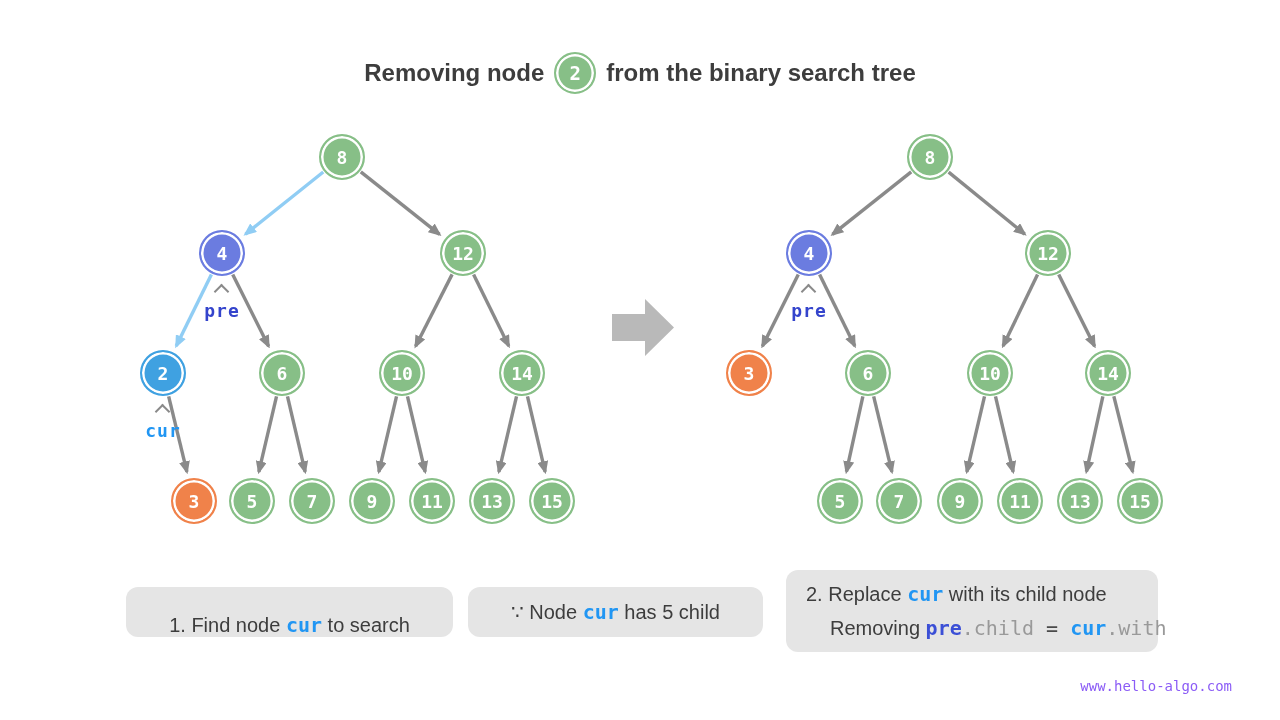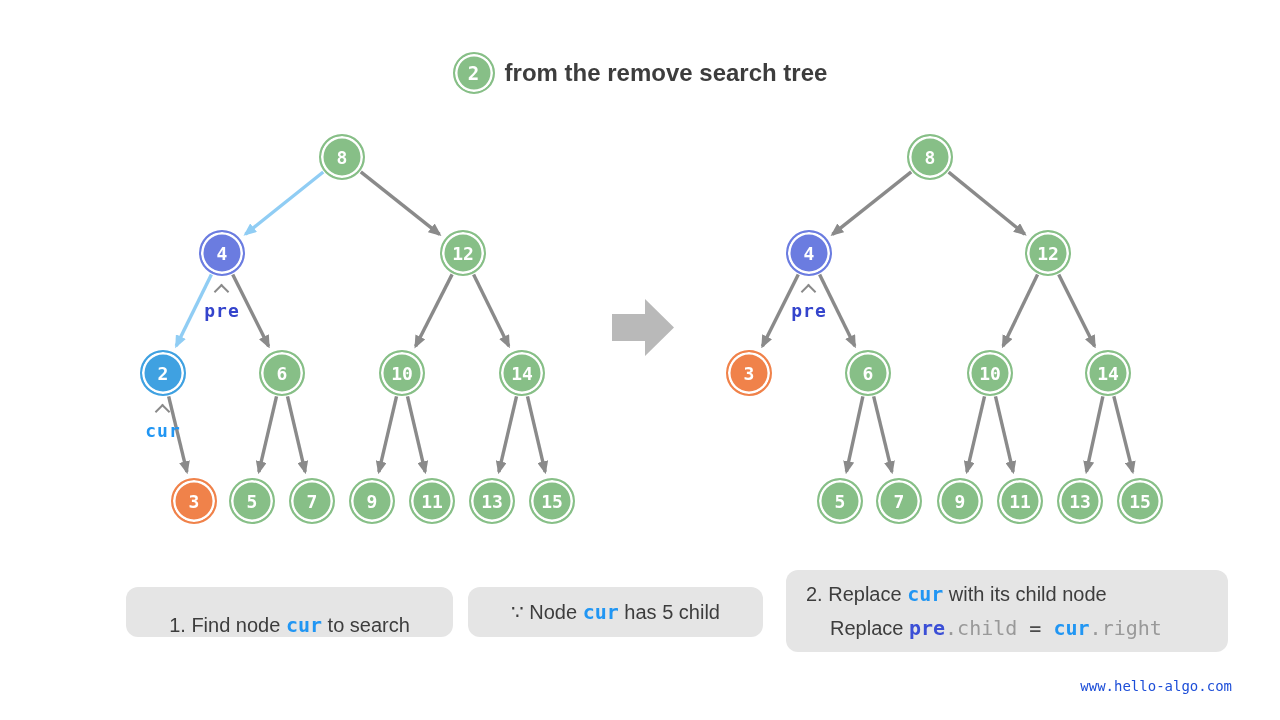--- a/index.html
+++ b/index.html
@@ -53,47 +53,48 @@
   .ptr-blue   { color:#2196f3; }
 
   
   .caption {
     position:absolute; background:#e5e5e5; border-radius:12px;
     color:#3d3d3d; font-size:20px; box-sizing:border-box;
   }
   .caption-one { display:flex; align-items:center; justify-content:center; white-space:pre; }
   #box1 { left:126px; top:587px; width:327px; height:50px;align-items:flex-end; }
   #box2 { left:468px; top:587px; width:295px; height:50px; }
-  #box3 { left:786px; top:570px; width:442px; height:82px; padding:7px 16px 0 20px; }
+  #box3 { left:786px; top:570px; width:372px; height:82px; padding:7px 16px 0 20px; }
   #box3 .cap-line { line-height:34px; white-space:pre; }
   #box3 .cap-line2 { padding-left:24px; }
 
   .kw { font-family:"DejaVu Sans Mono", monospace; font-weight:bold; }
   .kw-cur { color:#2196f3; }
   .kw-pre { color:#3b4fd6; }
   .code-gray { font-family:"DejaVu Sans Mono", monospace; color:#999999; }
   .code-eq   { font-family:"DejaVu Sans Mono", monospace; color:#4a4a4a; }
 
   .block-arrow { position:absolute; left:608px; top:296px; }
 
   .watermark {
     position:absolute; right:48px; top:678px;
-    font-family:"DejaVu Sans Mono", monospace; font-size:14px; color:#1d4ed8;text-align:right;
+    font-family:"DejaVu Sans Mono", monospace; font-size:14px; color:#8b5cf6;text-align:right;
   }
 </style>
 </head>
 <body>
 
 <div class="canvas">
 
   <div class="title-row">
+    <span>Removing node</span>
     <span class="ring-circle title-node">
       <span>2</span>
     </span>
-    <span>from the remove search tree</span>
+    <span>from the binary search tree</span>
   </div>
 
   <svg id="edge-layer" width="1280" height="720">
     <defs>
       <marker id="ah-gray" markerUnits="userSpaceOnUse" markerWidth="13" markerHeight="11" refX="10.5" refY="5.5" orient="auto">
         <path d="M0,0 L13,5.5 L0,11 Z" fill="#8a8a8a"></path>
       </marker>
       <marker id="ah-blue" markerUnits="userSpaceOnUse" markerWidth="13" markerHeight="11" refX="10.5" refY="5.5" orient="auto">
         <path d="M0,0 L13,5.5 L0,11 Z" fill="#90cdf4"></path>
       </marker>
@@ -174,17 +175,17 @@
   <div class="caption caption-one" id="box1">
     <span>1. Find node </span><span class="kw kw-cur">cur</span><span> to search</span>
   </div>
 
   <div class="caption caption-one" id="box2">
     <span>∵ Node </span><span class="kw kw-cur">cur</span><span> has 5 child</span>
   </div>
 
   <div class="caption" id="box3">
     <div class="cap-line"><span>2. Replace </span><span class="kw kw-cur">cur</span><span> with its child node</span></div>
-    <div class="cap-line cap-line2"><span>Replace </span><span class="kw kw-pre">pre</span><span class="code-gray">.</span><span class="code-gray">child</span><span class="code-eq"> = </span><span class="kw kw-cur">cur</span><span class="code-gray">.</span><span class="code-gray">right</span></div>
+    <div class="cap-line cap-line2"><span>Removing </span><span class="kw kw-pre">pre</span><span class="code-gray">.</span><span class="code-gray">child</span><span class="code-eq"> = </span><span class="kw kw-cur">cur</span><span class="code-gray">.</span><span class="code-gray">with</span></div>
   </div>
 
   <div class="watermark">www.hello-algo.com</div>
 </div>
 
 </body></html>

